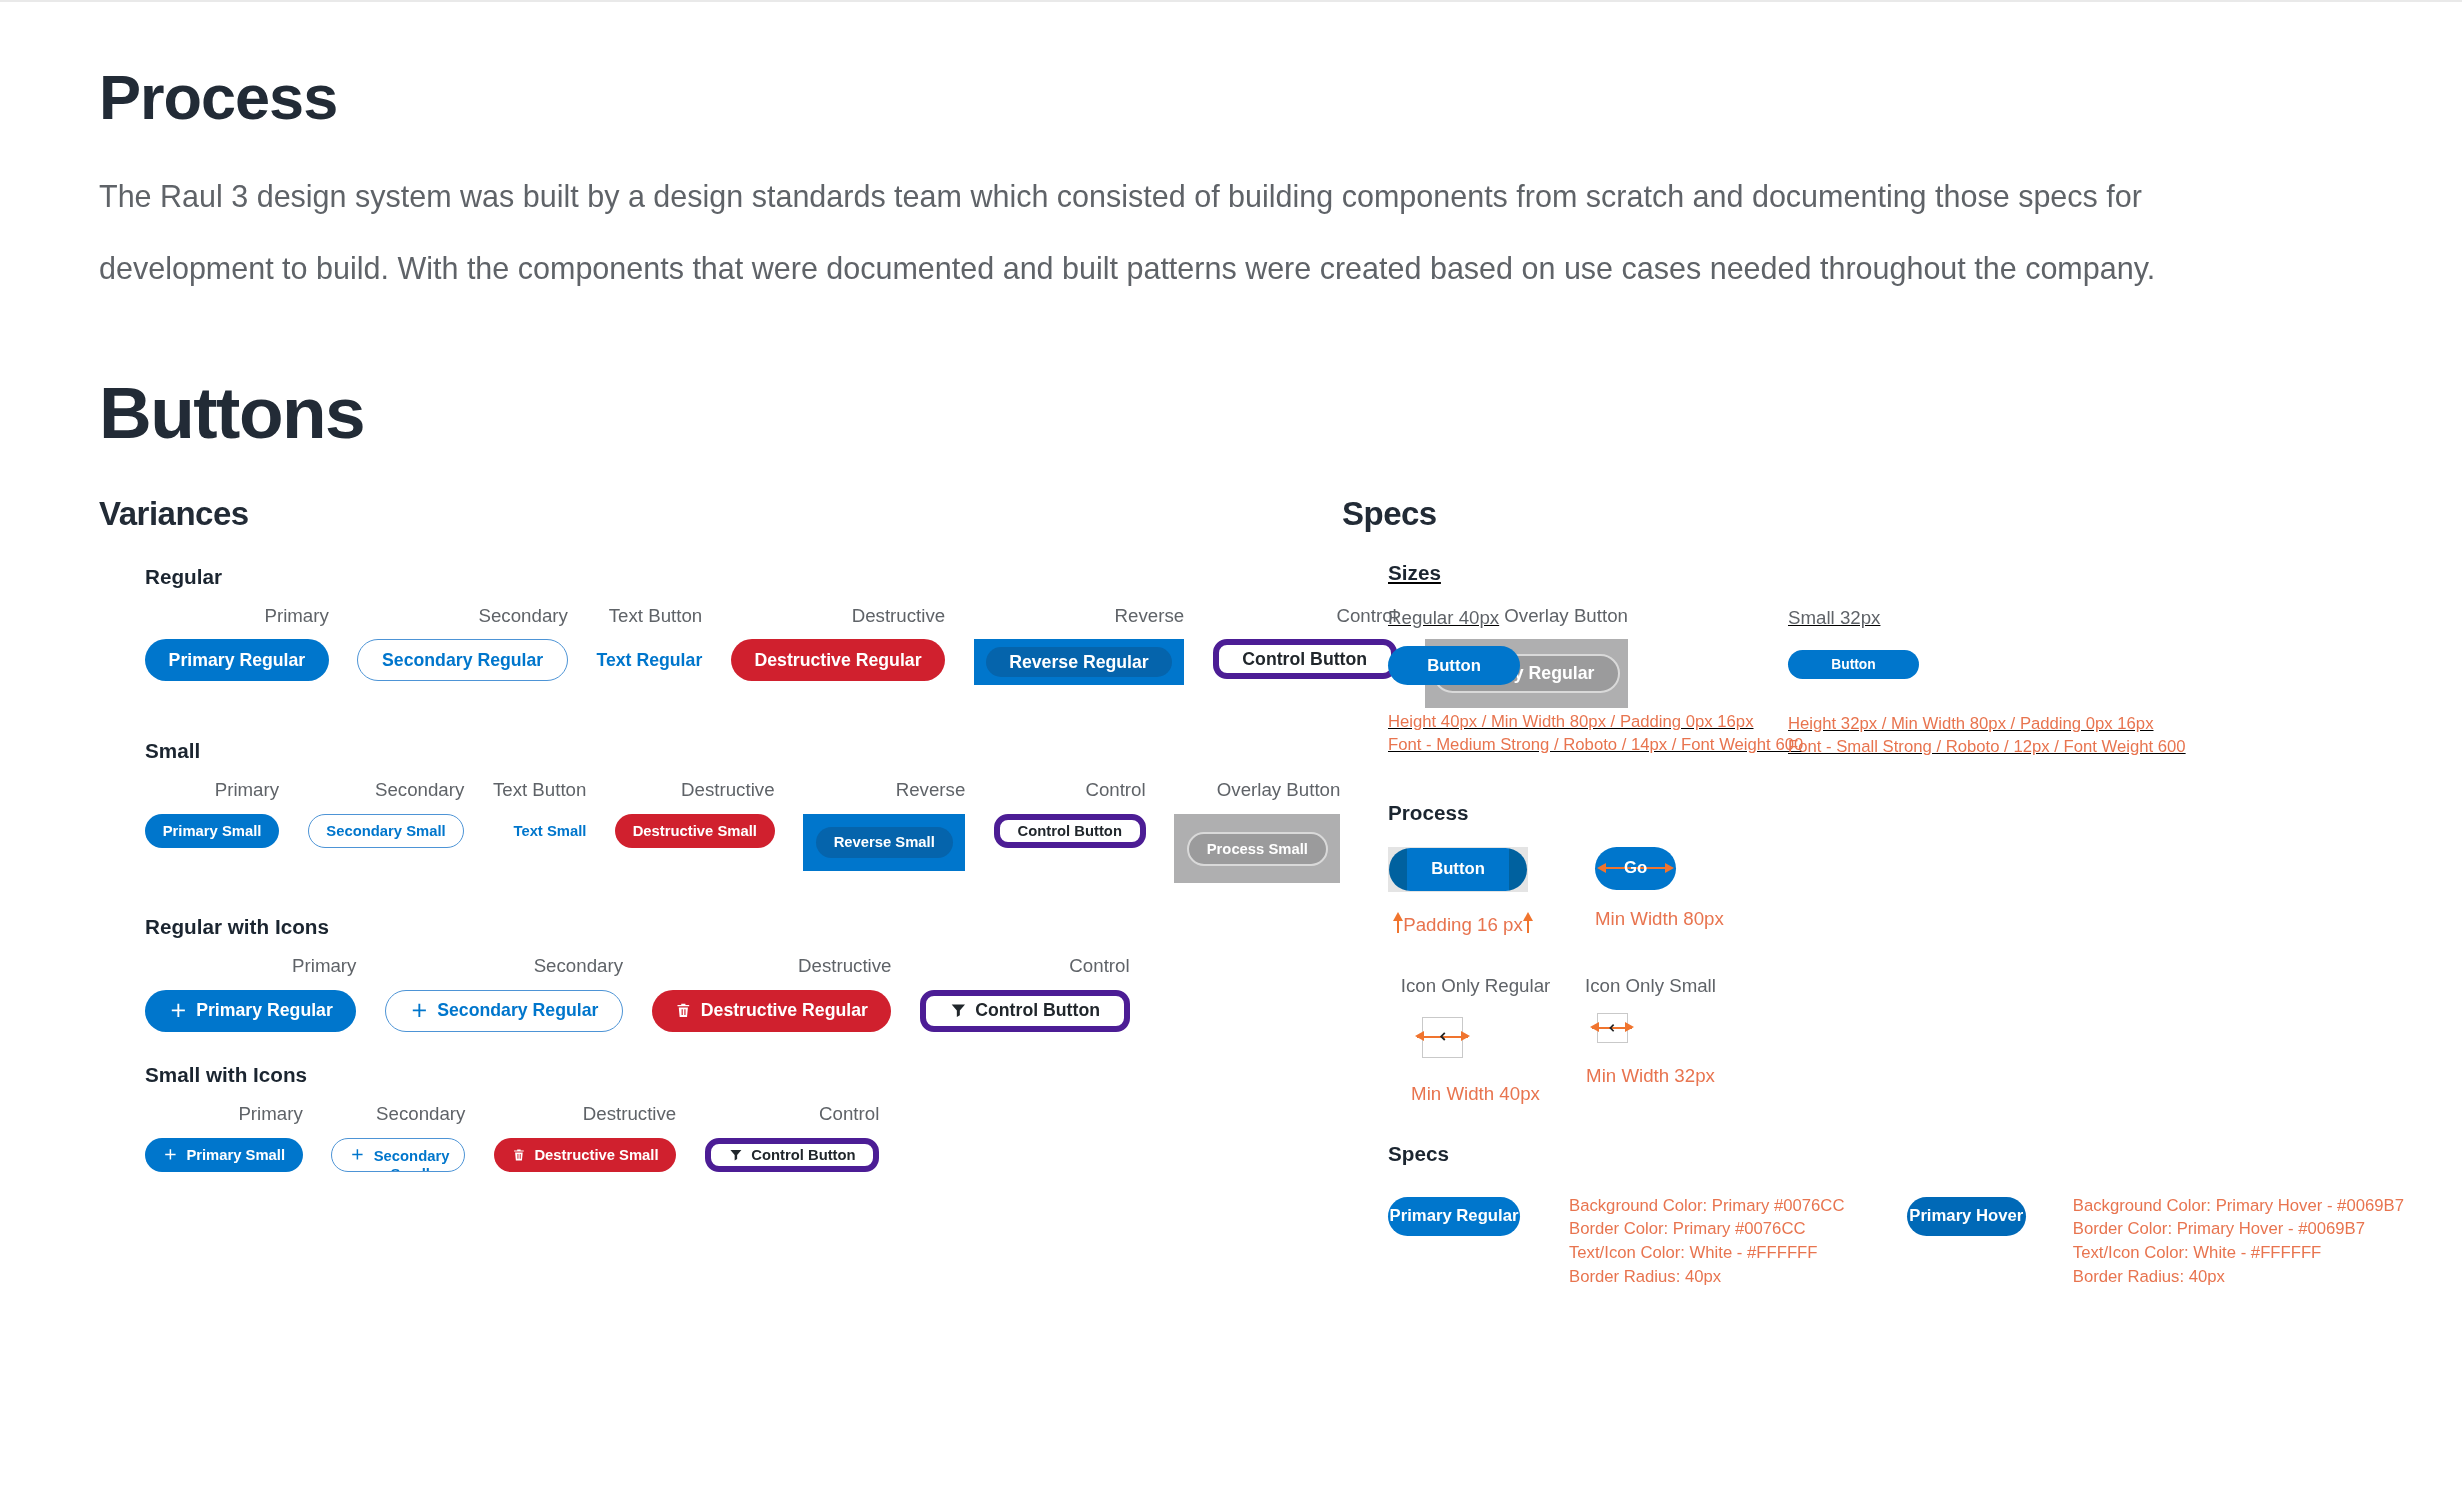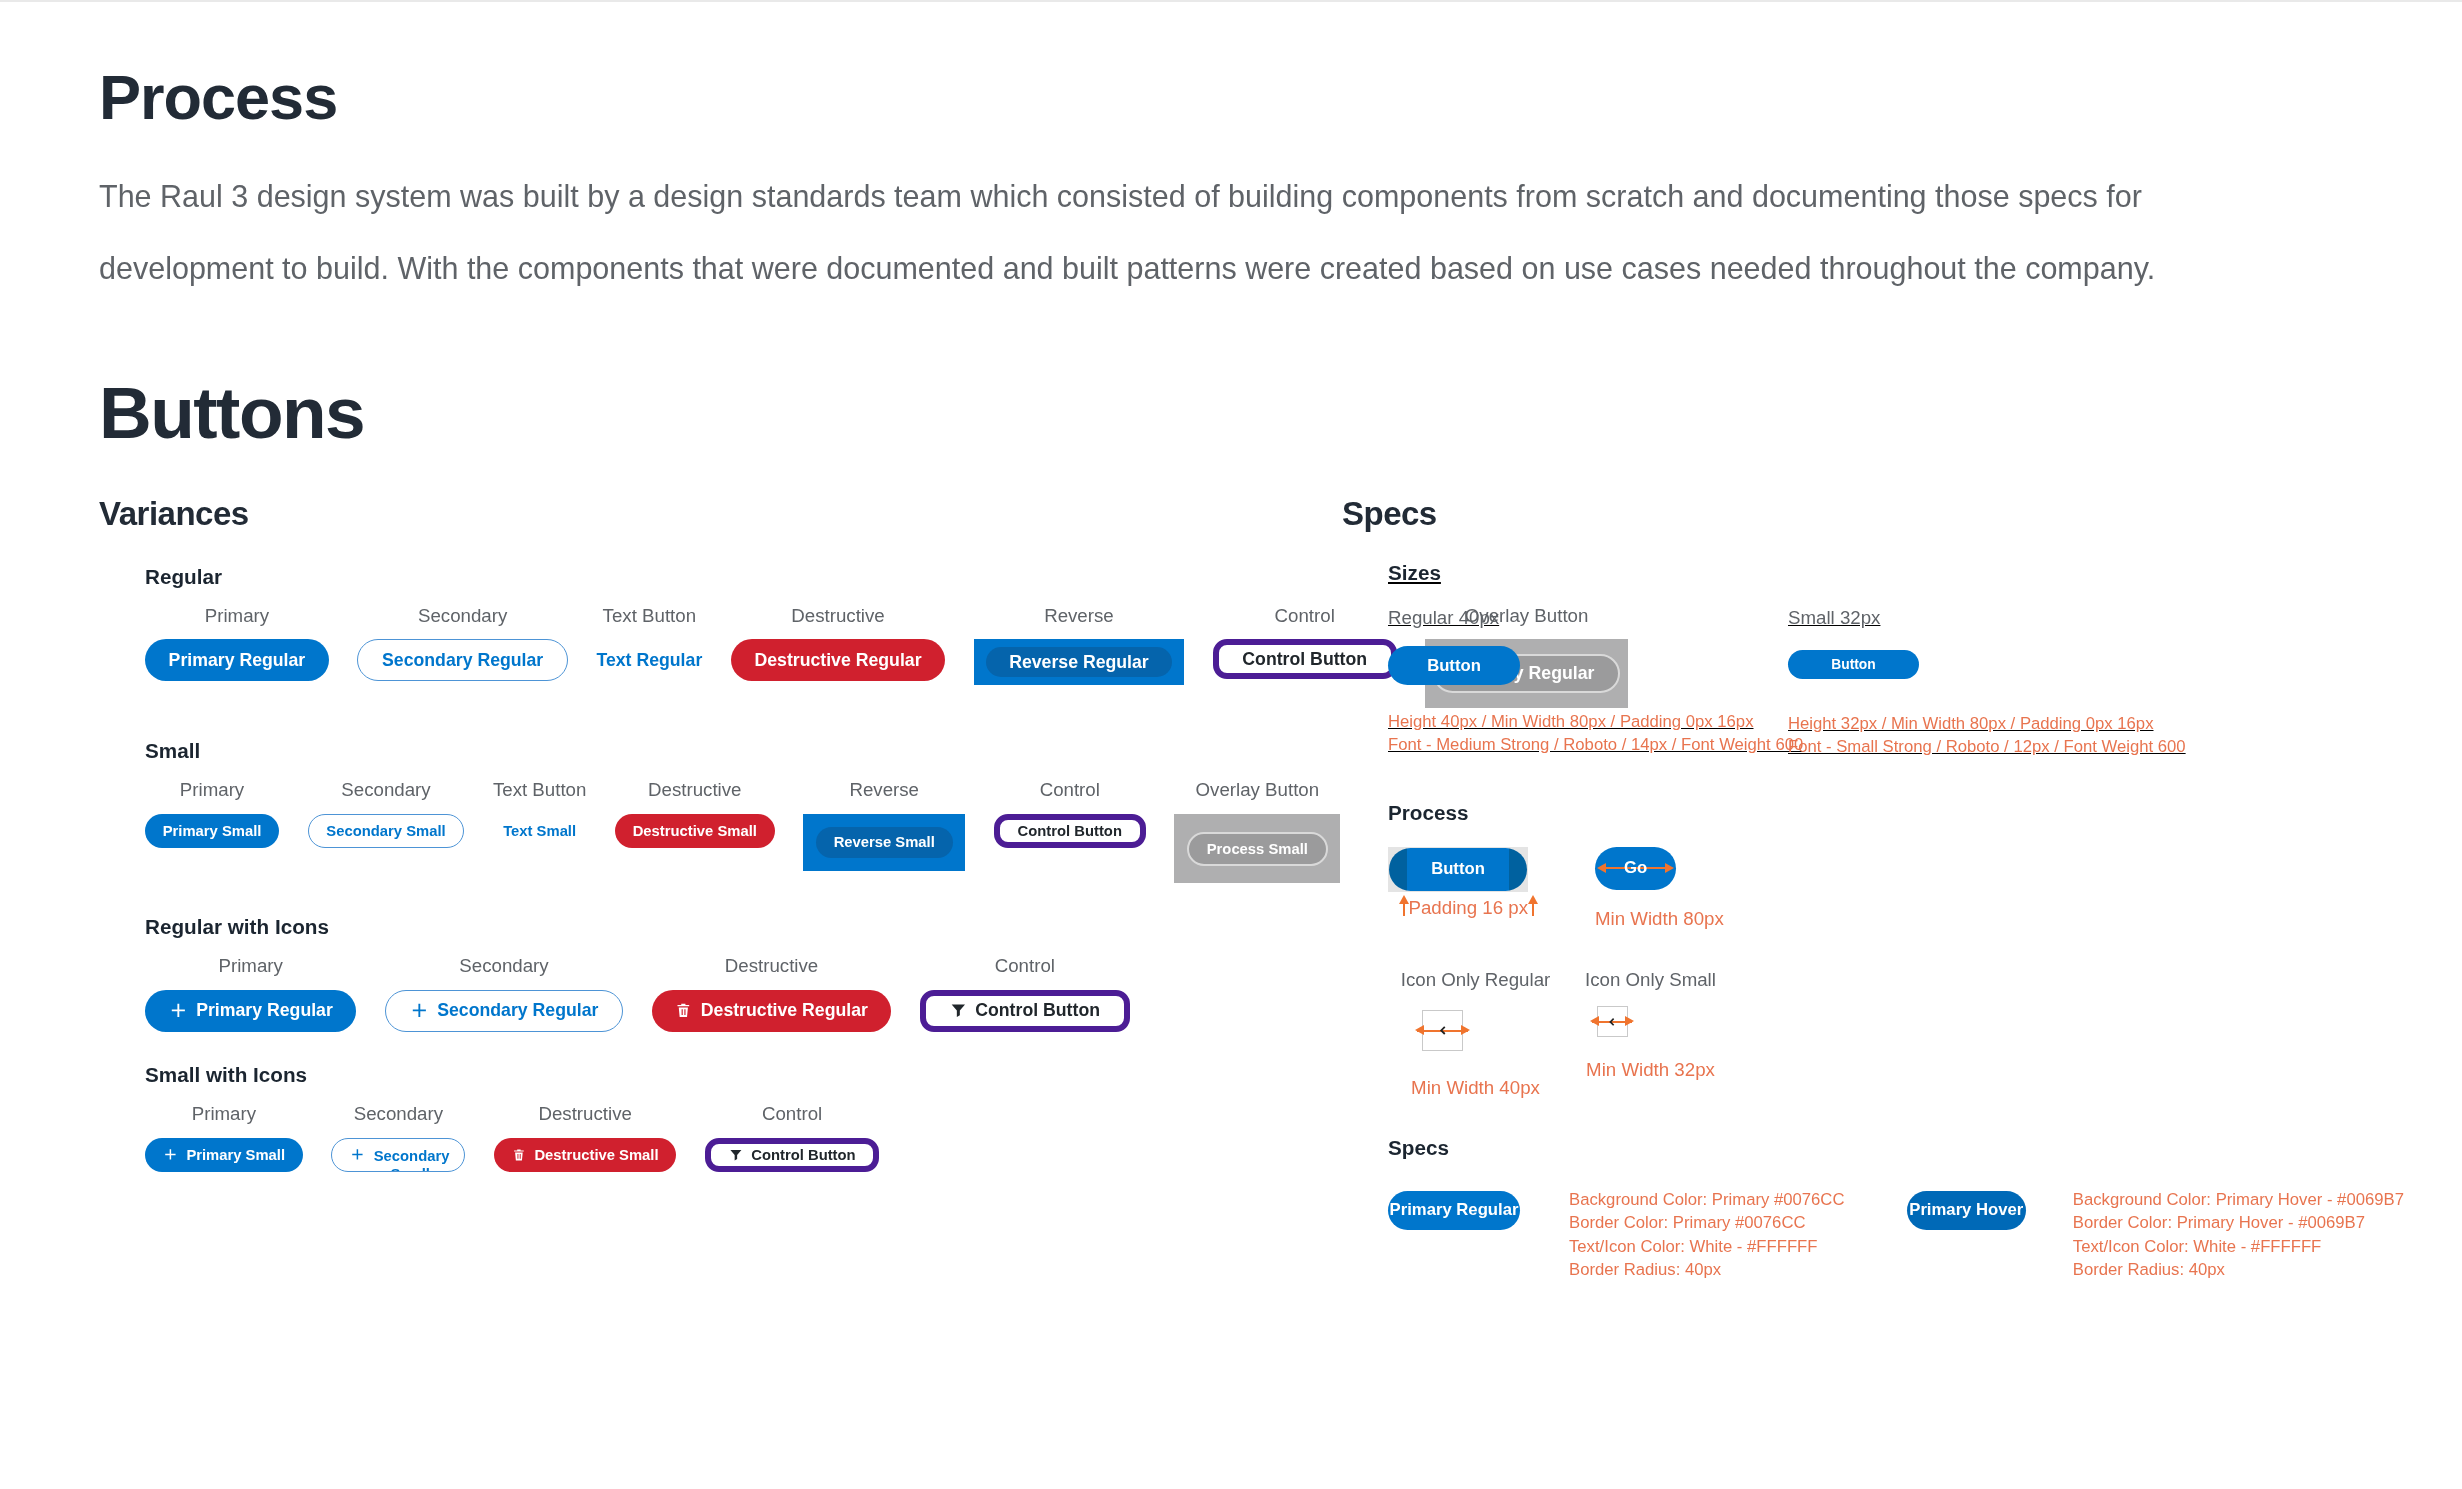--- a/index.html
+++ b/index.html
@@ -18,21 +18,21 @@
 
   .cols{display:flex; margin-top:41px; align-items:flex-start;}
   .col-left{width:1243px; flex:0 0 auto;}
   .col-right{flex:1 1 auto;}
   h2.sec{font-size:33px; font-weight:700; color:var(--ink); letter-spacing:-0.5px;}
   .indent{margin-left:46px;}
 
   .group{margin-top:31.5px;}
   .group-label{font-size:20.7px; font-weight:700; color:var(--label-ink);}
   .row{display:flex; gap:28.6px; margin-top:15.8px; align-items:flex-start;}
-  .cell{display:flex; flex-direction:column; align-items:center;}
+  .cell{display:flex; flex-direction:column; align-items:flex-end;}
   .cat{font-size:18.7px; color:var(--gray); margin-bottom:12.8px; white-space:nowrap;}
 
   .btn{font-family:inherit; border:none; background:none; cursor:pointer;
        display:inline-flex; align-items:center; justify-content:center; gap:8.9px;
        font-weight:700; white-space:nowrap;}
   .r{height:42px; min-width:138px; padding:0 23.6px; border-radius:39px; font-size:17.7px;}
   .s{height:34px; min-width:112px; padding:0 17.7px; border-radius:39px; font-size:14.8px;}
   .primary{background:var(--primary); color:#fff;}
   .secondary{background:#fff; color:var(--primary); border:1.5px solid #4D94D6;}
   .text-btn{background:transparent; color:var(--primary); min-width:0; padding:0; border-radius:0;}
@@ -58,21 +58,21 @@
   .size-btn{margin-top:17.7px; height:39px; min-width:132px; font-size:16.7px;}
   .size-btn.small32{height:28.6px; min-width:131px; font-size:13.8px; margin-top:21.7px;}
   .o-lines{margin-top:25.6px;}
   .o-line{font-size:16.7px; color:var(--orange); line-height:22.7px; white-space:nowrap;}
 
   .spacing-row{display:flex; gap:57px; margin-top:21.7px; align-items:flex-start;}
   .marquee{background:#E4E4E4; display:inline-block; padding:1px 1px;}
   .pad-demo{position:relative; width:138px; height:43px; border-radius:39px;
     background:linear-gradient(to right,#00619F 0 17.7px,#0076CC 17.7px calc(100% - 17.7px),#00619F calc(100% - 17.7px) 100%);
     color:#fff; font-weight:700; font-size:16.7px; display:flex; align-items:center; justify-content:center;}
-  .pad-caption-row{display:flex; width:150px; justify-content:flex-end; align-items:flex-start; margin-top:3px;}
+  .pad-caption-row{display:flex; width:150px; justify-content:center; align-items:flex-start; margin-top:20px;}
   .up-arrow{display:flex; flex-direction:column; align-items:center;}
   .up-arrow .head{width:0;height:0;border-left:5.9px solid transparent;border-right:5.9px solid transparent;border-bottom:9.9px solid var(--arrow);}
   .up-arrow .stem{width:2px;height:11.8px;background:var(--arrow);}
   .o-caption{font-size:18.7px; color:var(--orange); margin-top:9.9px; white-space:nowrap;}
   .go-demo{position:relative; width:81px; height:43px; border-radius:39px; background:var(--primary);
     color:#fff; font-weight:700; font-size:16.7px; display:flex; align-items:center; justify-content:center;}
   .h-arrow{position:absolute; left:3.9px; right:3.9px; top:50%; height:2px; margin-top:-1px; background:var(--arrow);}
   .h-arrow:before,.h-arrow:after{content:""; position:absolute; top:-4.9px; width:0; height:0;
     border-top:5.9px solid transparent; border-bottom:5.9px solid transparent;}
   .h-arrow:before{left:-2px; border-right:9.9px solid var(--arrow);}

